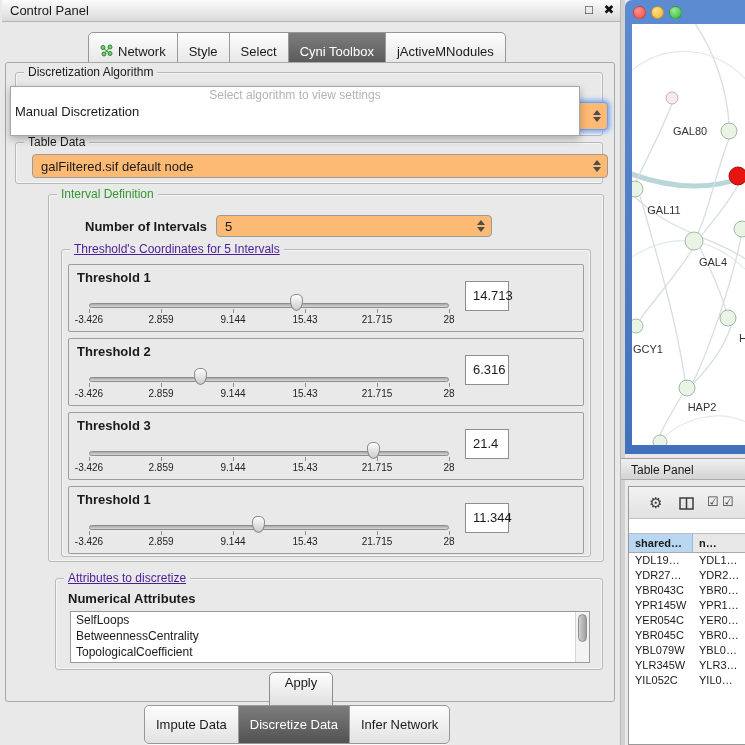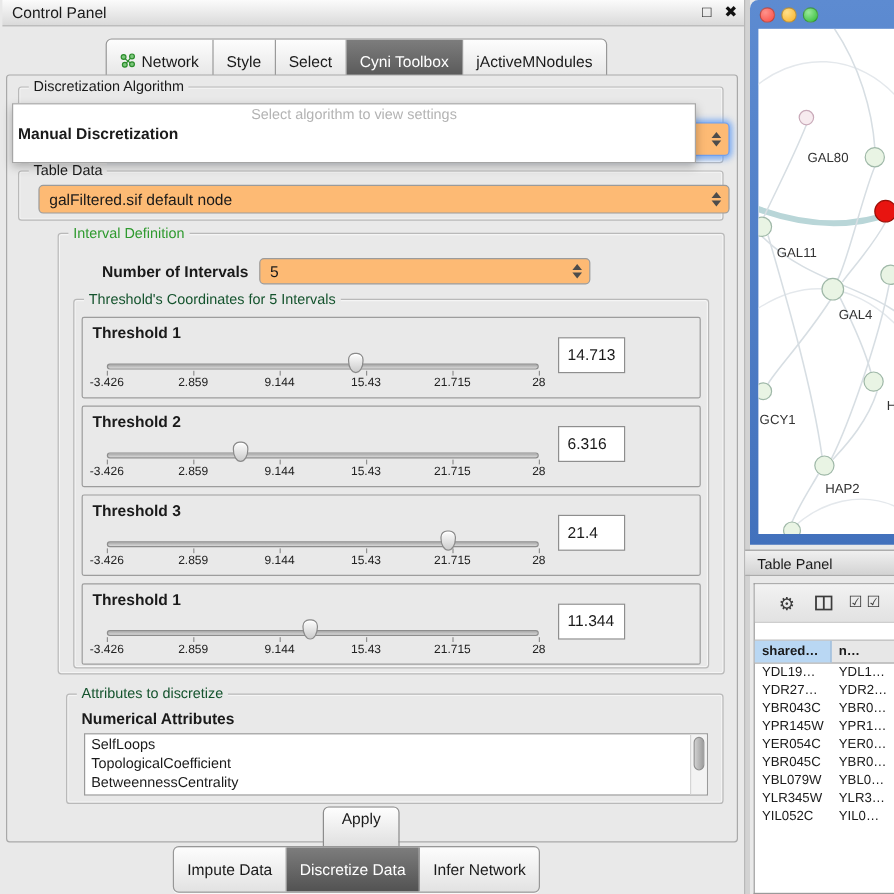--- a/index.html
+++ b/index.html
@@ -25,49 +25,49 @@
   .seg.selected { background:linear-gradient(#7d7d7d,#525252); color:#fff; }
 
   
   #main-panel { position:absolute; left:5px; top:62px; width:610px; height:640px;
     border:1px solid #a9a9a9; border-radius:3px; background:#e9e9e9; }
 
   .groupbox { position:absolute; border:1px solid #b9b9b9; border-radius:3px;
     box-shadow:inset 0 0 0 1px rgba(255,255,255,.55); }
   .group-title { position:absolute; top:-8px; left:8px; background:#e9e9e9; padding:0 4px; font-size:12px; white-space:nowrap; }
   .group-title.green { color:#2f9a2f; }
-  .group-title.blue  { color:#14532d; }
+  .group-title.blue  { color:#4c1d95;text-decoration:underline; }
 
   .combo { position:absolute; background:#fdba74; border:1px solid #9b9b9b; border-radius:4px; }
   .combo-text { position:absolute; left:8px; top:50%; transform:translateY(-50%); font-size:13px; white-space:nowrap; }
   .combo.focused { border-color:#6f9ff0; box-shadow:0 0 5px 2px rgba(96,156,245,.85); }
   .spinner { position:absolute; right:6px; top:50%; transform:translateY(-50%); display:flex; flex-direction:column; gap:2px; }
   .spinner .up { width:0; height:0; border-left:4px solid transparent; border-right:4px solid transparent; border-bottom:5px solid #4c4c4c; }
   .spinner .dn { width:0; height:0; border-left:4px solid transparent; border-right:4px solid transparent; border-top:5px solid #4c4c4c; }
 
   
   #algo-popup { position:absolute; left:10px; top:86px; width:570px; height:50px; z-index:40;
     background:#fff; border:1px solid #a6a6a6; box-shadow:0 3px 8px rgba(0,0,0,.28); }
   #algo-popup .ph { height:16px; line-height:16px; text-align:center; color:#b3b3b3; font-size:12px; }
   #algo-popup .opt { height:17px; line-height:17px; padding-left:4px; font-size:13px; }
-  #algo-popup .opt.b { font-weight:bold; }
+  #algo-popup .opt.b { font-weight:normal; }
 
   
   .threshold-panel { position:relative; margin:0 6px 6px 6px; height:68px;
     border:1px solid #9d9d9d; border-radius:2px; background:#e9e9e9; }
   .t-label { position:absolute; left:8px; top:5px; font-weight:bold; font-size:13px; }
   .slider-track { position:absolute; left:20px; top:38px; width:360px; height:5px;
     background:linear-gradient(#a8a8a8,#d8d8d8); border:1px solid #8d8d8d; border-radius:3px; }
   .slider-thumb { position:absolute; top:29px; width:13px; height:17px;
     background:linear-gradient(#fdfdfd,#cccccc); border:1px solid #8a8a8a;
     border-radius:6px 6px 7px 7px / 6px 6px 11px 11px; box-shadow:inset 0 1px 0 #fff; }
   .slider-scale { position:absolute; left:0; top:44px; width:100%; height:20px; }
   .tick { position:absolute; top:0; width:1px; height:4px; background:#8f8f8f; }
   .tick-label { position:absolute; top:5px; transform:translateX(-50%); font-size:10px; color:#222; white-space:nowrap; }
-  .t-value { position:absolute; left:396px; top:16px; width:56px; height:30px; background:#fff;
+  .t-value { position:absolute; left:396px; top:16px; width:44px; height:30px; background:#fff;
     border:1px solid #8e8e8e; font-size:13px; line-height:28px; padding-left:7px; }
 
   .bold-label { position:absolute; font-weight:bold; font-size:13px; }
 
   
   #attr-list { position:absolute; left:14px; top:32px; width:520px; height:52px;
     background:#fff; border:1px solid #9a9a9a; overflow:hidden; }
   .list-item { height:16px; line-height:16px; padding-left:5px; font-size:12px; white-space:nowrap; }
   .vscroll { position:absolute; right:0; top:0; bottom:0; width:14px; background:#f3f3f3; border-left:1px solid #d5d5d5; }
   .vscroll .thumb { position:absolute; left:2px; top:2px; width:9px; height:28px;
@@ -272,22 +272,22 @@
   </div>
 </div>
       </div>
     </div>
 
     <div class="groupbox" style="left:49px; top:515px; width:548px; height:92px;">
       <span class="group-title blue">Attributes to discretize</span>
       <span class="bold-label" style="left:12px; top:12px;">Numerical Attributes</span>
       <div id="attr-list">
         <div class="list-item">SelfLoops</div>
+          <div class="list-item">BetweennessCentrality</div>
           <div class="list-item">TopologicalCoefficient</div>
-          <div class="list-item">BetweennessCentrality</div>
           <div class="vscroll">
             <div class="thumb"></div>
           </div>
       </div>
     </div>
 
     <div class="push-btn" style="left:263px; top:609px; width:64px; height:40px;">Apply</div>
   </div>
 
   <div class="segbar" style="left:144px; top:705px;">

